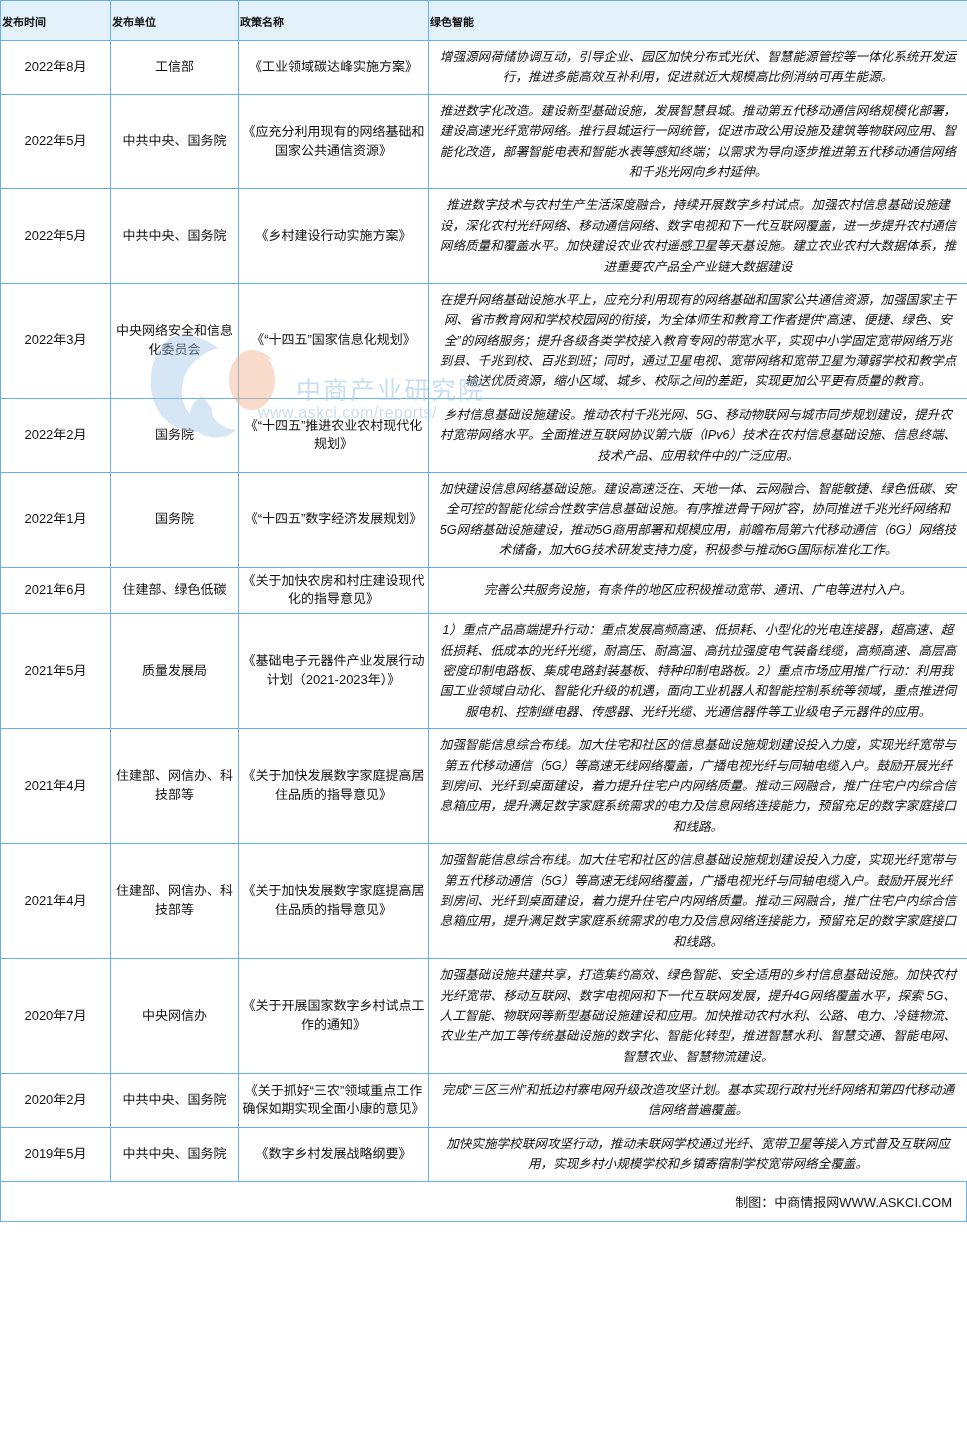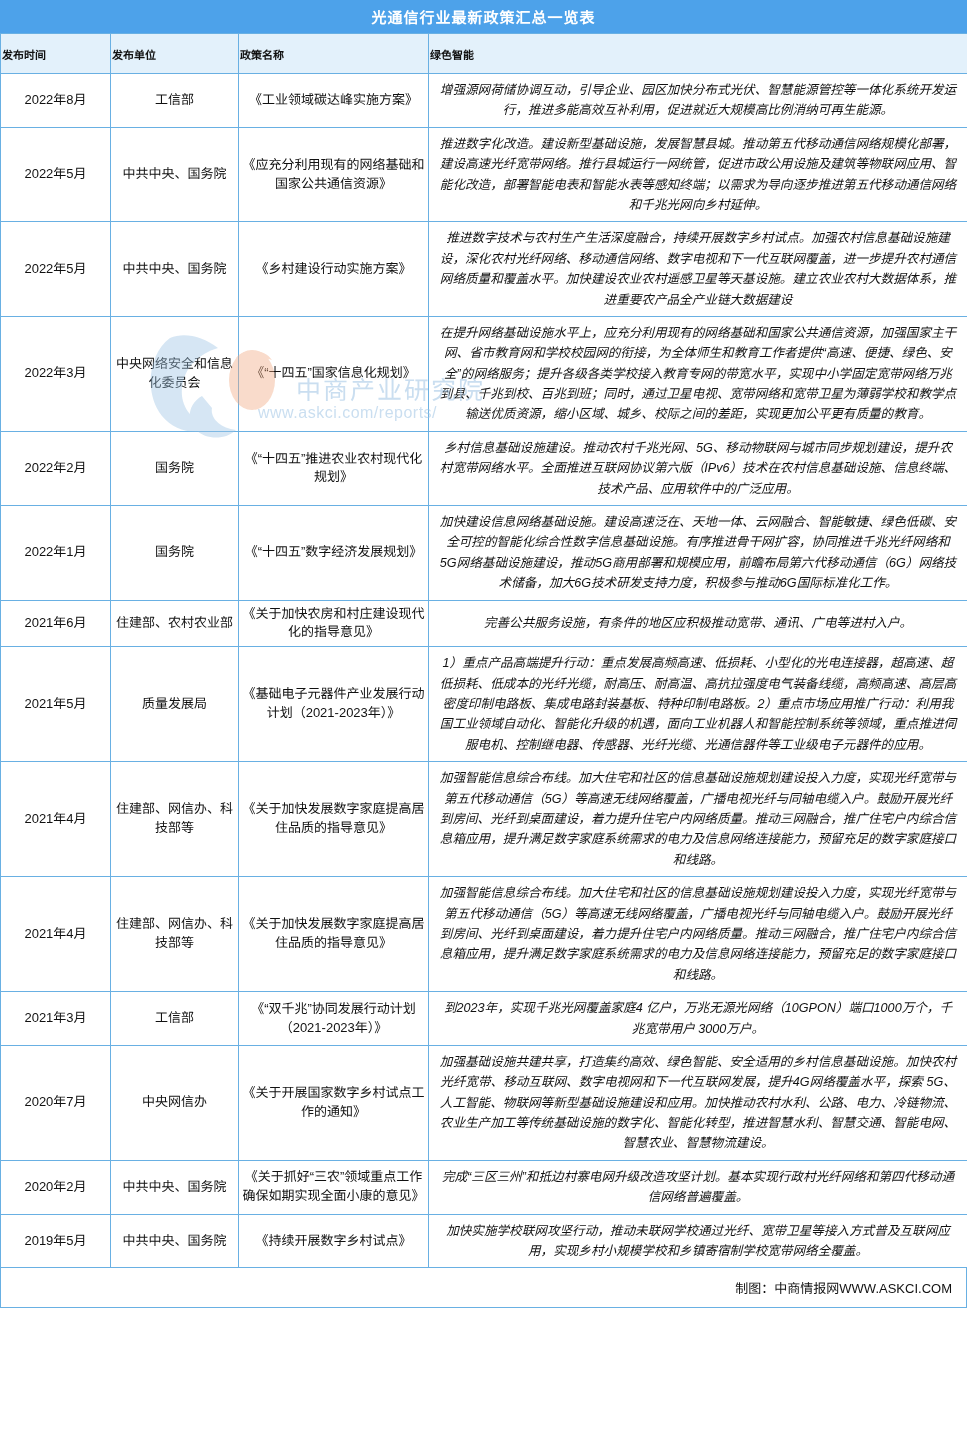--- a/index.html
+++ b/index.html
@@ -145,21 +145,20 @@
         <path d="M30 20 C8 36, 4 76, 22 98 C34 113, 56 118, 72 110 C52 104, 40 88, 42 70 C44 50, 58 36, 78 30 C62 18, 44 14, 30 20 Z" fill="#9cc3e3"></path>
         <path d="M62 78 C48 86, 46 102, 56 112 C66 122, 86 122, 96 112 C80 110, 70 100, 72 90 Z" fill="#9cc3e3"></path>
         <ellipse cx="112" cy="62" rx="23" ry="30" fill="#f0a880"></ellipse>
         <path d="M96 40 C104 30, 124 30, 132 42 C122 38, 106 38, 96 40 Z" fill="#f0a880"></path>
       </g>
     </svg>
     <div class="wm-text">中商产业研究院</div>
     <div class="wm-url">www.askci.com/reports/</div>
   </div>
 
-  <div class="title-bar">光通信行业最新政策汇总一览表</div>
 
   <table class="policy-table">
     <colgroup>
       <col class="w-date">
       <col class="w-unit">
       <col class="w-name">
       <col class="w-content">
     </colgroup>
     <thead>
       <tr>
@@ -201,21 +200,21 @@
           <td class="c-content">乡村信息基础设施建设。推动农村千兆光网、5G、移动物联网与城市同步规划建设，提升农村宽带网络水平。全面推进互联网协议第六版（IPv6）技术在农村信息基础设施、信息终端、技术产品、应用软件中的广泛应用。</td>
         </tr>
         <tr>
           <td class="c-date">2022年1月</td>
           <td class="c-unit">国务院</td>
           <td class="c-name">《“十四五”数字经济发展规划》</td>
           <td class="c-content">加快建设信息网络基础设施。建设高速泛在、天地一体、云网融合、智能敏捷、绿色低碳、安全可控的智能化综合性数字信息基础设施。有序推进骨干网扩容，协同推进千兆光纤网络和5G网络基础设施建设，推动5G商用部署和规模应用，前瞻布局第六代移动通信（6G）网络技术储备，加大6G技术研发支持力度，积极参与推动6G国际标准化工作。</td>
         </tr>
         <tr>
           <td class="c-date">2021年6月</td>
-          <td class="c-unit">住建部、农村农业部</td>
+          <td class="c-unit">住建部、绿色低碳</td>
           <td class="c-name">《关于加快农房和村庄建设现代化的指导意见》</td>
           <td class="c-content">完善公共服务设施，有条件的地区应积极推动宽带、通讯、广电等进村入户。</td>
         </tr>
         <tr>
           <td class="c-date">2021年5月</td>
           <td class="c-unit">质量发展局</td>
           <td class="c-name">《基础电子元器件产业发展行动计划（2021-2023年）》</td>
           <td class="c-content">1）重点产品高端提升行动：重点发展高频高速、低损耗、小型化的光电连接器，超高速、超低损耗、低成本的光纤光缆，耐高压、耐高温、高抗拉强度电气装备线缆，高频高速、高层高密度印制电路板、集成电路封装基板、特种印制电路板。2）重点市场应用推广行动：利用我国工业领域自动化、智能化升级的机遇，面向工业机器人和智能控制系统等领域，重点推进伺服电机、控制继电器、传感器、光纤光缆、光通信器件等工业级电子元器件的应用。</td>
         </tr>
         <tr>
@@ -224,41 +223,35 @@
           <td class="c-name">《关于加快发展数字家庭提高居住品质的指导意见》</td>
           <td class="c-content">加强智能信息综合布线。加大住宅和社区的信息基础设施规划建设投入力度，实现光纤宽带与第五代移动通信（5G）等高速无线网络覆盖，广播电视光纤与同轴电缆入户。鼓励开展光纤到房间、光纤到桌面建设，着力提升住宅户内网络质量。推动三网融合，推广住宅户内综合信息箱应用，提升满足数字家庭系统需求的电力及信息网络连接能力，预留充足的数字家庭接口和线路。</td>
         </tr>
         <tr>
           <td class="c-date">2021年4月</td>
           <td class="c-unit">住建部、网信办、科技部等</td>
           <td class="c-name">《关于加快发展数字家庭提高居住品质的指导意见》</td>
           <td class="c-content">加强智能信息综合布线。加大住宅和社区的信息基础设施规划建设投入力度，实现光纤宽带与第五代移动通信（5G）等高速无线网络覆盖，广播电视光纤与同轴电缆入户。鼓励开展光纤到房间、光纤到桌面建设，着力提升住宅户内网络质量。推动三网融合，推广住宅户内综合信息箱应用，提升满足数字家庭系统需求的电力及信息网络连接能力，预留充足的数字家庭接口和线路。</td>
         </tr>
         <tr>
-          <td class="c-date">2021年3月</td>
-          <td class="c-unit">工信部</td>
-          <td class="c-name">《“双千兆”协同发展行动计划（2021-2023年）》</td>
-          <td class="c-content">到2023年，实现千兆光网覆盖家庭4 亿户，万兆无源光网络（10GPON）端口1000万个，千兆宽带用户 3000万户。</td>
-        </tr>
-        <tr>
           <td class="c-date">2020年7月</td>
           <td class="c-unit">中央网信办</td>
           <td class="c-name">《关于开展国家数字乡村试点工作的通知》</td>
           <td class="c-content">加强基础设施共建共享，打造集约高效、绿色智能、安全适用的乡村信息基础设施。加快农村光纤宽带、移动互联网、数字电视网和下一代互联网发展，提升4G网络覆盖水平，探索 5G、人工智能、物联网等新型基础设施建设和应用。加快推动农村水利、公路、电力、冷链物流、农业生产加工等传统基础设施的数字化、智能化转型，推进智慧水利、智慧交通、智能电网、智慧农业、智慧物流建设。</td>
         </tr>
         <tr>
           <td class="c-date">2020年2月</td>
           <td class="c-unit">中共中央、国务院</td>
           <td class="c-name">《关于抓好“三农”领域重点工作确保如期实现全面小康的意见》</td>
           <td class="c-content">完成“三区三州”和抵边村寨电网升级改造攻坚计划。基本实现行政村光纤网络和第四代移动通信网络普遍覆盖。</td>
         </tr>
         <tr>
           <td class="c-date">2019年5月</td>
           <td class="c-unit">中共中央、国务院</td>
-          <td class="c-name">《持续开展数字乡村试点》</td>
+          <td class="c-name">《数字乡村发展战略纲要》</td>
           <td class="c-content">加快实施学校联网攻坚行动，推动未联网学校通过光纤、宽带卫星等接入方式普及互联网应用，实现乡村小规模学校和乡镇寄宿制学校宽带网络全覆盖。</td>
         </tr>
       </tbody>
   </table>
 
   <div class="footer">
     <span>制图：中商情报网WWW.ASKCI.COM</span>
   </div>
 
 </div>

